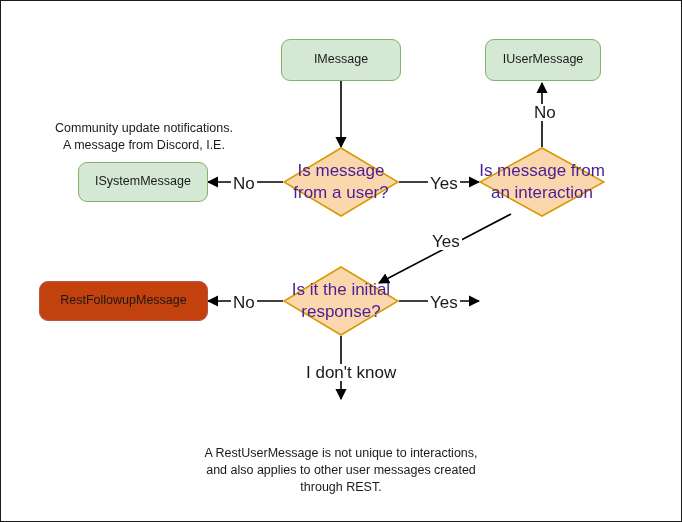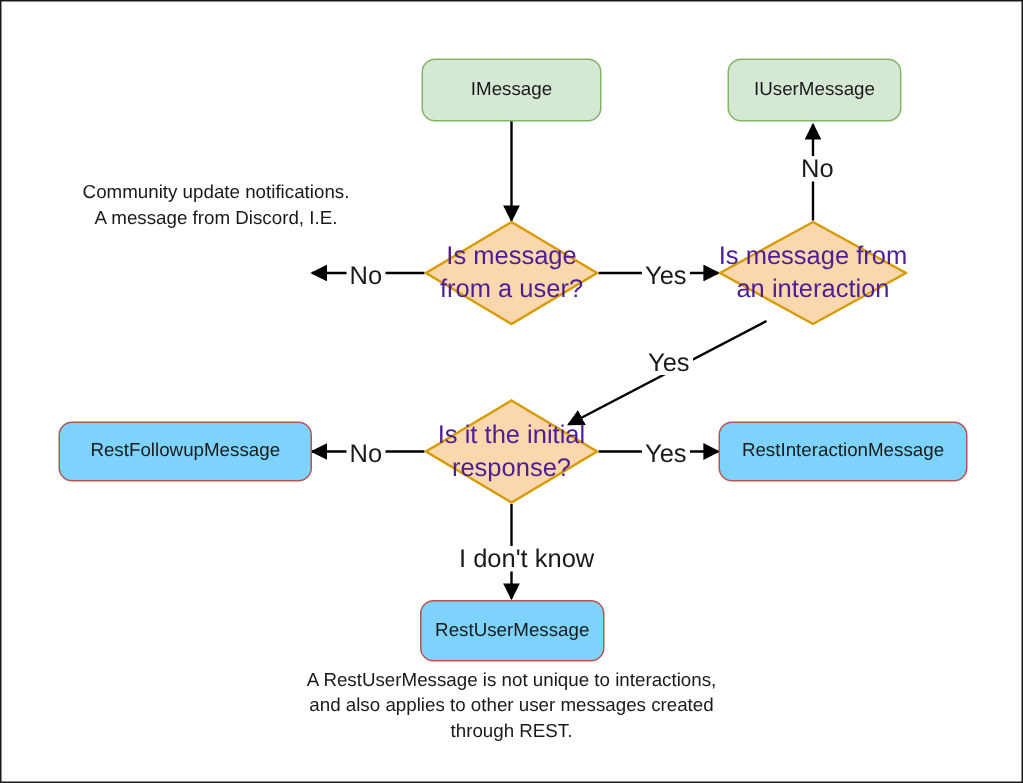--- a/index.html
+++ b/index.html
@@ -31,21 +31,21 @@
   .rounded-box {
     border-radius: 9px;
     border-width: 1.4px;
     border-style: solid;
   }
   .green {
     background: #d5e8d4;
     border-color: #82b366;
   }
   .pink {
-    background: #7dd3fc;
+    background: #c2410c;
     border-color: #b85450;
     align-items: center;
   }
   .diamond-wrap {
     position: absolute;
   }
   .diamond-shape {
     position: absolute;
     inset: 0;
   }
@@ -124,20 +124,23 @@
   </svg>
 
   <div class="node rounded-box green" style="left:280px; top:38px; width:120px; height:42px;">
     <span>IMessage</span>
   </div>
 
   <div class="node rounded-box green" style="left:484px; top:38px; width:116px; height:42px;">
     <span>IUserMessage</span>
   </div>
 
+  <div class="node rounded-box green" style="left:77px; top:161px; width:130px; height:40px;">
+    <span>ISystemMessage</span>
+  </div>
 
   <div class="diamond-wrap" style="left:282px; top:146px; width:116px; height:70px;">
     <svg class="diamond-shape" viewBox="0 0 116 70" preserveAspectRatio="none" xmlns="http://www.w3.org/2000/svg">
       <polygon points="58,1 115,35 58,69 1,35" fill="#fad7ac" stroke="#d79b00" stroke-width="1.6"></polygon>
     </svg>
     <div class="diamond-label">Is message from a user?</div>
   </div>
 
   <div class="diamond-wrap" style="left:478px; top:146px; width:126px; height:70px;">
     <svg class="diamond-shape" viewBox="0 0 126 70" preserveAspectRatio="none" xmlns="http://www.w3.org/2000/svg">
@@ -150,27 +153,21 @@
     <svg class="diamond-shape" viewBox="0 0 116 70" preserveAspectRatio="none" xmlns="http://www.w3.org/2000/svg">
       <polygon points="58,1 115,35 58,69 1,35" fill="#fad7ac" stroke="#d79b00" stroke-width="1.6"></polygon>
     </svg>
     <div class="diamond-label">Is it the initial response?</div>
   </div>
 
   <div class="node rounded-box pink" style="left:38px; top:280px; width:169px; height:40px;">
     <span>RestFollowupMessage</span>
   </div>
 
-  <div class="node rounded-box pink" style="left:478px; top:280px; width:166px; height:40px;">
-    <span>RestInteractionMessage</span>
-  </div>
 
-  <div class="node rounded-box pink" style="left:279px; top:399px; width:123px; height:41px;">
-    <span>RestUserMessage</span>
-  </div>
 
   <div class="edge-label" style="left:230px; top:174px;">No</div>
 
   <div class="edge-label" style="left:427px; top:174px;">Yes</div>
 
   <div class="edge-label" style="left:531px; top:103px;">No</div>
 
   <div class="edge-label" style="left:429px; top:232px;">Yes</div>
 
   <div class="edge-label" style="left:230px; top:293px;">No</div>

